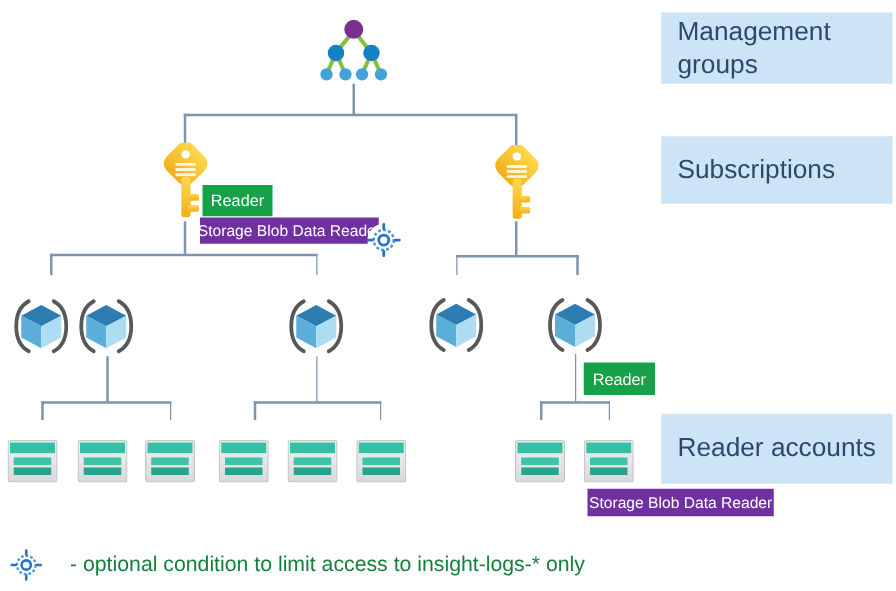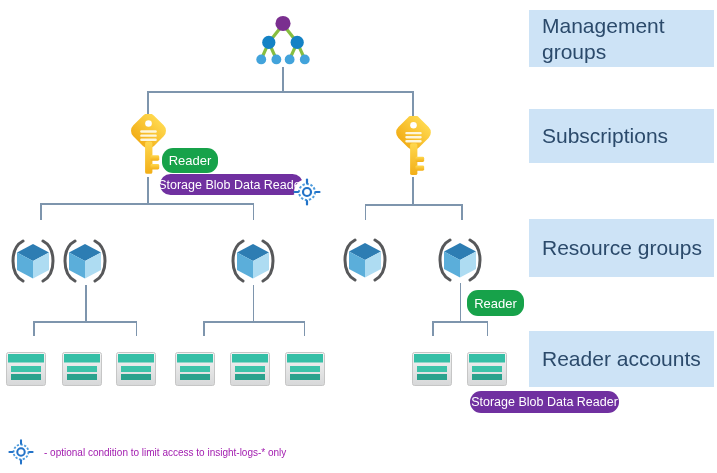--- a/index.html
+++ b/index.html
@@ -7,26 +7,26 @@
          font-family:"Liberation Sans",sans-serif;}
   .abs{position:absolute;}
   
   .level-box{position:absolute;left:529px;width:185px;background:#CDE3F6;color:#2B4A6B;
              font-size:21px;line-height:26px;display:flex;align-items:center;
              box-sizing:border-box;padding-left:13px;padding-right:8px;}
   
   .tl{position:absolute;background:#7E95AD;}
   
   .badge{position:absolute;color:#fff;display:flex;align-items:center;justify-content:center;
-         font-size:13px;white-space:nowrap;border-radius:11px;}
+         font-size:13px;white-space:nowrap;}
   .badge.green{background:#17A24A;}
   .badge.purple{background:#7030A0;font-size:12.5px;}
   
   .legend{position:absolute;left:8px;top:439px;height:26px;display:flex;align-items:center;gap:10px;}
-  .legend-text{font-size:10px;color:#a21caf;}
+  .legend-text{font-size:17px;color:#15803d;margin-left:12px;}
   svg{display:block;}
 </style>
 </head>
 <body>
 
 <div class="stage">
 
   <svg width="0" height="0" aria-hidden="true">
     <defs>
       <linearGradient id="gold" x1="0" y1="0" x2="0" y2="1">
@@ -88,21 +88,20 @@
           <line x1="1.5" y1="14" x2="5" y2="14"></line>
             <line x1="23" y1="14" x2="26.5" y2="14"></line>
         </g>
         <circle cx="14" cy="14" r="4" fill="#fff" stroke="#2373C8" stroke-width="2.2"></circle>
       </symbol>
     </defs>
   </svg>
 
   <div class="level-box" style="top:10px;height:57px">Management groups</div>
   <div class="level-box" style="top:109px;height:54px">Subscriptions</div>
-  <div class="level-box" style="top:219px;height:58px">Resource groups</div>
   <div class="level-box" style="top:331px;height:56px">Reader accounts</div>
 
   <div class="tl" style="left:282px;top:67px;width:1.5px;height:25px"></div>
   <div class="tl" style="left:147px;top:91px;width:266px;height:1.5px"></div>
   <div class="tl" style="left:147px;top:91px;width:1.5px;height:24px"></div>
   <div class="tl" style="left:412px;top:91px;width:1.5px;height:26px"></div>
 
   <div class="tl" style="left:147px;top:177px;width:1.5px;height:27px"></div>
   <div class="tl" style="left:40px;top:203px;width:214px;height:1.5px"></div>
   <div class="tl" style="left:40px;top:203px;width:1.5px;height:17px"></div>

